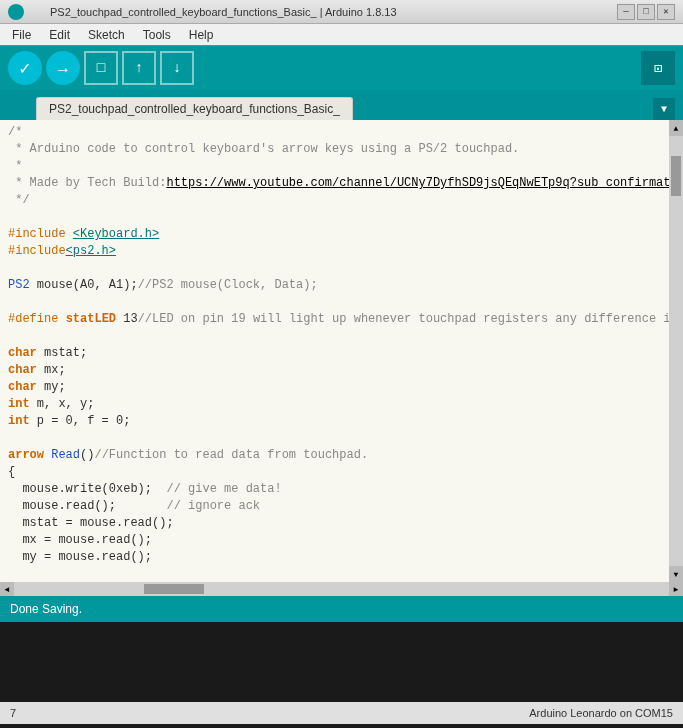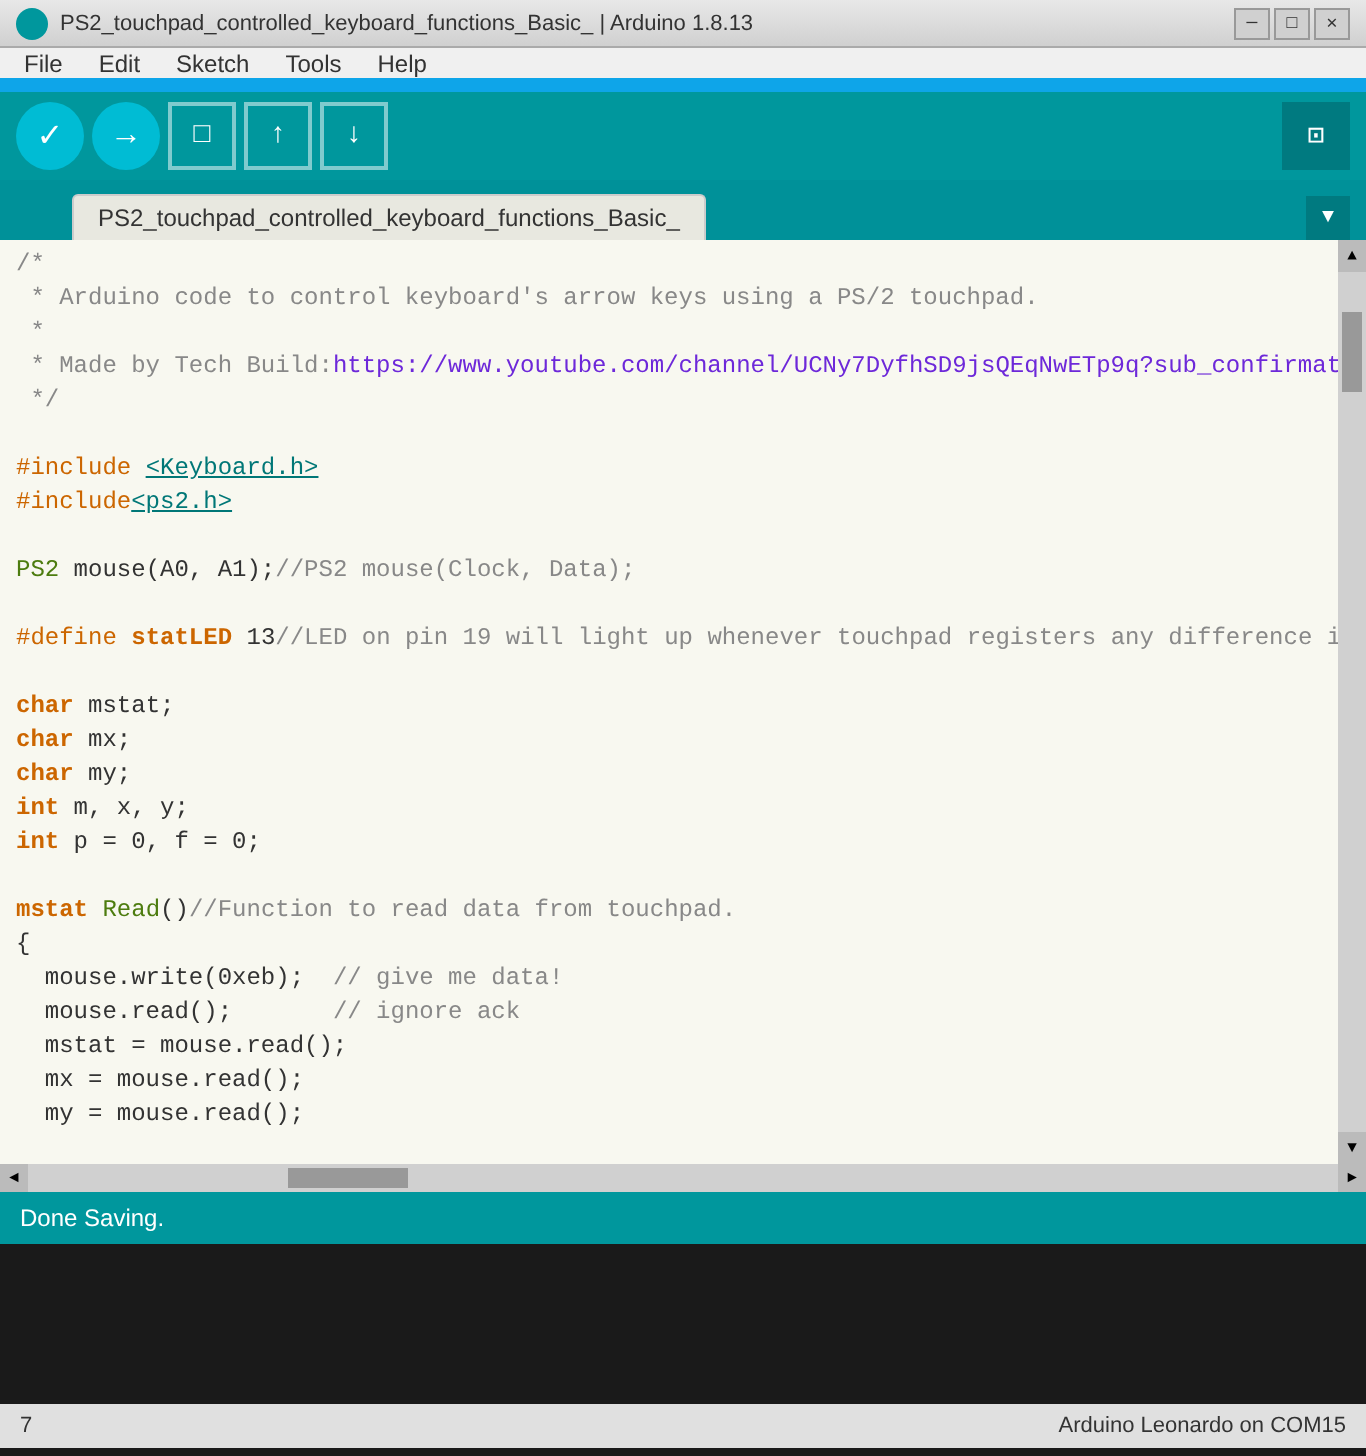--- a/index.html
+++ b/index.html
@@ -14,20 +14,21 @@
 
     
     #title-bar {
       height: 24px;
       background: linear-gradient(to bottom, #e8e8e8, #d0d0d0);
       display: flex;
       align-items: center;
       padding: 0 8px;
       border-bottom: 1px solid #aaa;
       position: relative;
+      gap: 20px;
     }
     #title-bar-icon {
       width: 16px;
       height: 16px;
       margin-right: 6px;
       background: #00979d;
       border-radius: 50%;
       flex-shrink: 0;
     }
     #title-text {
@@ -51,21 +52,21 @@
       font-size: 9px;
       cursor: pointer;
       color: #333;
     }
     .win-btn.close { background: #d0d0d0; }
 
     
     #menu-bar {
       height: 22px;
       background: #f0f0f0;
-      border-bottom: 7px solid #0ea5e9;
+      border-bottom: 1px solid #0ea5e9;
       display: flex;
       align-items: center;
       padding: 0 4px;
       gap: 2px;
     }
     .menu-item {
       font-family: Arial, sans-serif;
       font-size: 12px;
       padding: 2px 8px;
       color: #333;
@@ -233,24 +234,24 @@
       color: #333;
     }
     #board-info {
       font-family: Arial, sans-serif;
       font-size: 11px;
       color: #333;
     }
 
     
     .kw-orange { color: #cc6600; font-weight: bold; }
-    .kw-blue { color: #4d7c0f; }
+    .kw-blue { color: #1d4ed8; }
     .kw-teal { color: #007777; text-decoration: underline; }
     .comment { color: #888; }
-    .link { color: #6d28d9; }
+    .link { color: #000000; text-decoration: underline; }
     .preprocessor { color: #cc6600; }
   </style>
 </head>
 <body>
 
 <div id="title-bar">
   <div id="title-bar-icon"></div>
   <span id="title-text">PS2_touchpad_controlled_keyboard_functions_Basic_ | Arduino 1.8.13</span>
   <div class="window-controls">
     <div class="win-btn">─</div>
@@ -296,21 +297,21 @@
 <span class="kw-blue">PS2</span> mouse(A0, A1);<span class="comment">//PS2 mouse(Clock, Data);</span>
 
 <span class="preprocessor">#define</span> <span class="kw-orange">statLED</span> 13<span class="comment">//LED on pin 19 will light up whenever touchpad registers any difference i</span>
 
 <span class="kw-orange">char</span> mstat;
 <span class="kw-orange">char</span> mx;
 <span class="kw-orange">char</span> my;
 <span class="kw-orange">int</span> m, x, y;
 <span class="kw-orange">int</span> p = 0, f = 0;
 
-<span class="kw-orange">mstat</span> <span class="kw-blue">Read</span>()<span class="comment">//Function to read data from touchpad.</span>
+<span class="kw-orange">arrow</span> <span class="kw-blue">Read</span>()<span class="comment">//Function to read data from touchpad.</span>
 {
   mouse.write(0xeb);  <span class="comment">// give me data!</span>
   mouse.read();       <span class="comment">// ignore ack</span>
   mstat = mouse.read();
   mx = mouse.read();
   my = mouse.read();
 
   m = ()mstat;</div>
   <div id="scrollbar">
     <div style="width:14px;height:16px;background:#bbb;display:flex;align-items:center;justify-content:center;font-size:8px;cursor:pointer;">▲</div>

